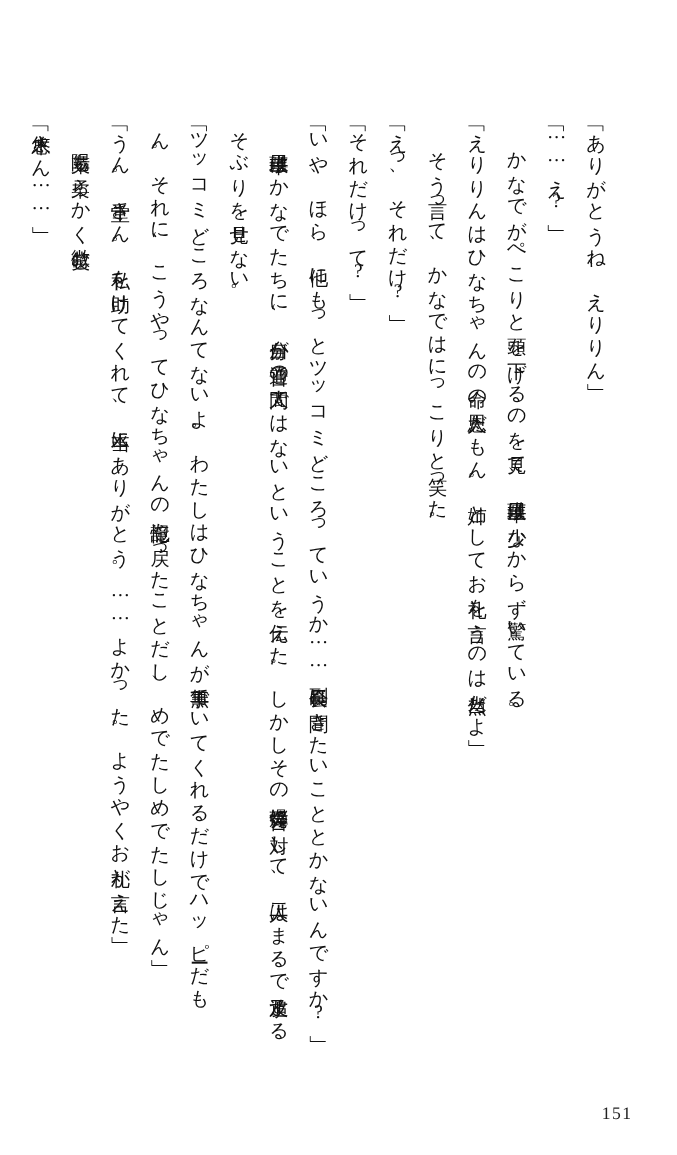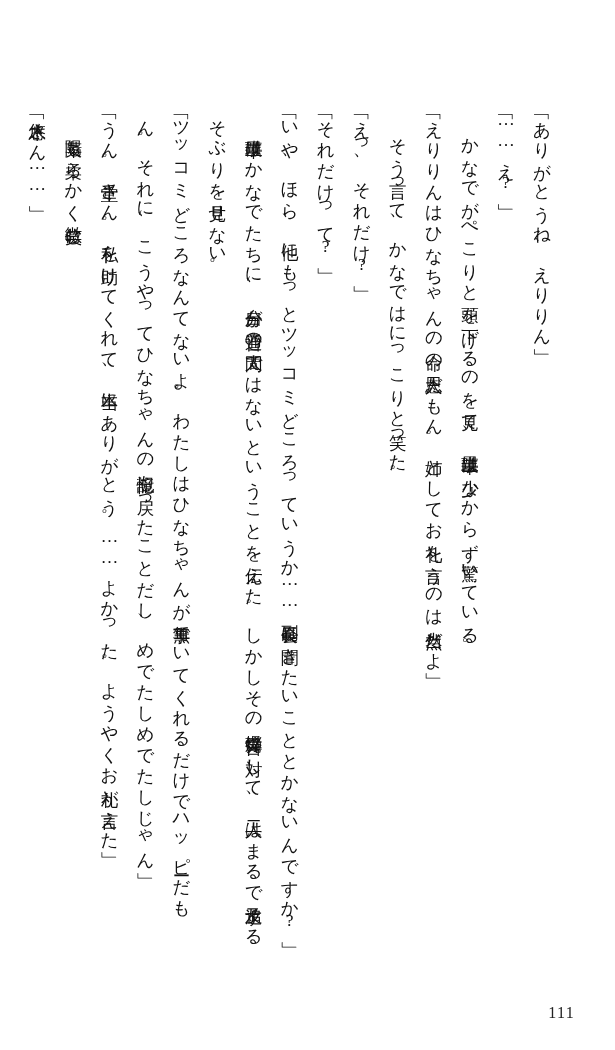--- a/index.html
+++ b/index.html
@@ -70,15 +70,15 @@
     <p>「えっ、それだけ?」</p>
     <p>「それだけって?」</p>
     <p>「いや、ほら、他にもっとツッコミどころっていうか……副会長に聞きたいこととかないんですか?」</p>
     <p class="indent">瑛里華はかなでたちに、自分が普通の人間ではないということを伝えた。しかしその爆弾発言に対して、二人はまるで追及するそぶりを見せない。</p>
     <p>「ツッコミどころなんてないよ。わたしはひなちゃんが無事でいてくれるだけでハッピーだもん。それに、こうやってひなちゃんの記憶も戻ったことだし、めでたしめでたしじゃん」</p>
     <p>「うん。千堂さん。私を助けてくれて、本当にありがとう。……よかった。ようやくお礼が言えた」</p>
     <p class="indent">陽菜も柔らかく微笑む。</p>
     <p>「悠木さん……」</p>
   </div>
 
-  <div class="page-number">111</div>
+  <div class="page-number">151</div>
 
 </div>
 
 </body></html>

